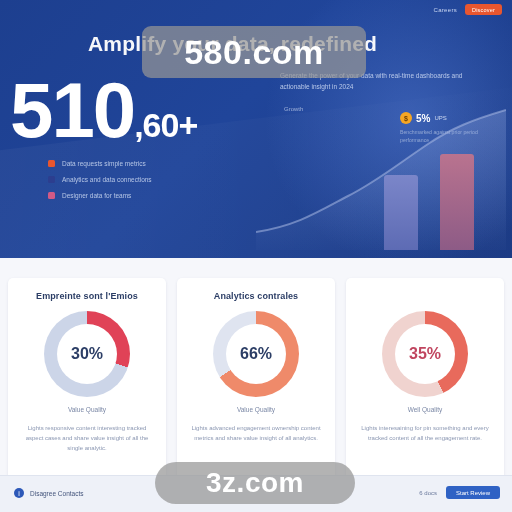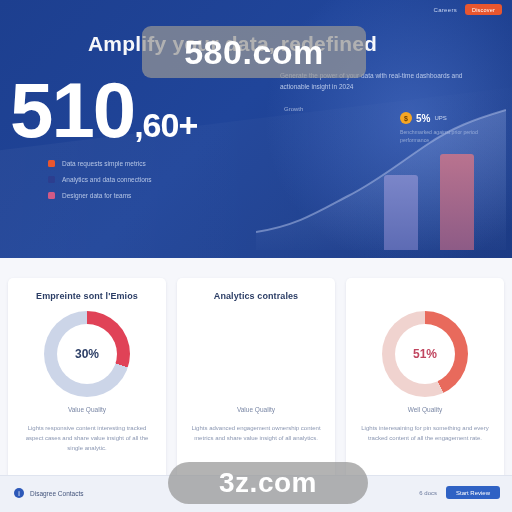--- a/index.html
+++ b/index.html
@@ -107,21 +107,21 @@
   .donut-wrap{position:absolute;left:0;right:0;top:33px;display:flex;justify-content:center;}
   .donut{
     width:86px;height:86px;border-radius:50%;
     display:flex;align-items:center;justify-content:center;
     position:relative;
   }
   .donut::after{
     content:"";position:absolute;width:60px;height:60px;border-radius:50%;background:#fff;
   }
   .donut .pct{
-    position:relative;z-index:2;font-size:12px;font-weight:bold;
+    position:relative;z-index:2;font-size:16px;font-weight:bold;
   }
   .card-sub{
     position:absolute;left:0;right:0;top:128px;text-align:center;
     color:#7b88a6;font-size:6.5px;
   }
   .card-body{
     position:absolute;left:12px;right:12px;top:145px;
     color:#8b97b2;font-size:6px;line-height:10px;text-align:center;
   }
 
@@ -145,21 +145,21 @@
     background:#2f62c4;color:#fff;font-size:6px;padding:3.5px 10px;border-radius:3px;
   }
 
   
   .wm{
     position:absolute;background:rgba(150,150,150,0.72);
     border-radius:9px;display:flex;align-items:center;justify-content:center;
     color:#ffffff;font-weight:bold;letter-spacing:.5px;
   }
   .wm1{left:142px;top:26px;width:224px;height:52px;font-size:34px;}
-  .wm2{left:168px;top:462px;width:200px;height:42px;font-size:28px;border-radius:21px;}
+  .wm2{left:155px;top:462px;width:200px;height:42px;font-size:28px;border-radius:21px;}
 </style>
 </head>
 <body>
 
 <div class="page">
 
   <section class="hero">
     <div class="hero-glow"></div>
     <div class="hero-diag"></div>
 
@@ -223,28 +223,33 @@
           <div class="donut" style="background:conic-gradient(#e04257 0 30%, #ccd5e8 30% 100%);">
             <span class="pct" style="color:#2c3e66">30%</span>
           </div>
         </div>
         <div class="card-sub">Value Quality</div>
         <div class="card-body">Lights responsive content interesting tracked aspect cases and share value insight of all the single analytic.</div>
       </div>
 
       <div class="card">
         <div class="card-title">Analytics contrales</div>
+        <div class="donut-wrap">
+          <div class="donut" style="background:conic-gradient(#ef8a6a 0 66%, #dfe4f0 66% 100%);">
+            <span class="pct" style="color:#2c3e66">66%</span>
+          </div>
+        </div>
         <div class="card-sub">Value Quality</div>
         <div class="card-body">Lights advanced engagement ownership content metrics and share value insight of all analytics.</div>
       </div>
 
       <div class="card">
         <div class="donut-wrap">
           <div class="donut" style="background:conic-gradient(#e86a5c 0 43%, #f0d3cf 43% 100%);">
-            <span class="pct" style="color:#c0455f">51%</span>
+            <span class="pct" style="color:#c0455f">35%</span>
           </div>
         </div>
         <div class="card-sub">Well Quality</div>
         <div class="card-body">Lights interesaining for pin something and every tracked content of all the engagement rate.</div>
       </div>
 
     </div>
 
     <div class="footer">
       <div class="footer-left">

